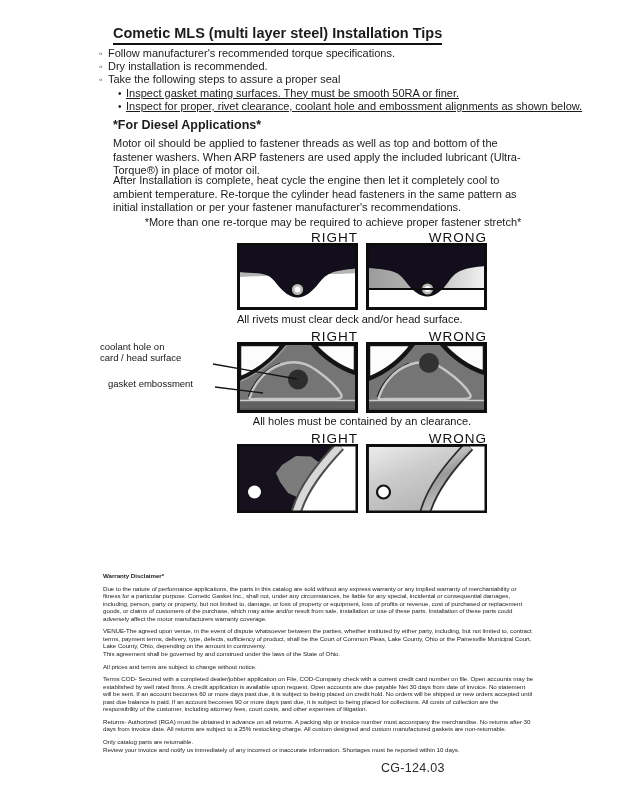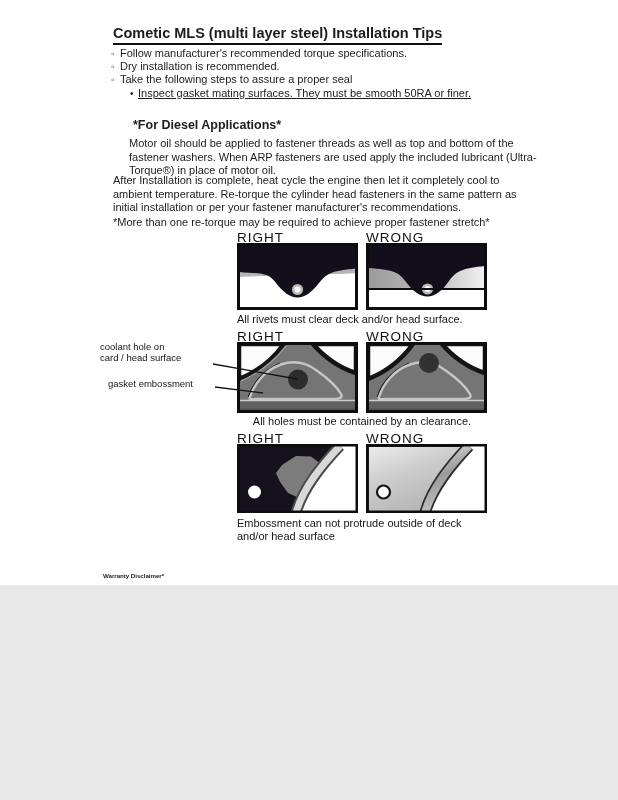--- a/index.html
+++ b/index.html
@@ -1,36 +1,36 @@
 <!DOCTYPE html>
 <html><head>
 <meta charset="utf-8">
 <style>
   html,body{margin:0;padding:0;background:#e8e8e8;}
   .page{
-    position:relative;width:618px;height:585px;background:#ffffff;
+    position:relative;width:618px;height:800px;background:#ffffff;
     font-family:"Liberation Sans","DejaVu Sans",sans-serif;color:#1c1c1c;
     overflow:hidden;margin:0 auto;
   }
   .abs{position:absolute;}
   .doc-title{
     left:113px;top:25px;font-size:14.5px;font-weight:bold;
     border-bottom:2px solid #111;padding-bottom:2px;white-space:nowrap;
   }
-  .bullets{left:99px;top:47px;width:450px;font-size:11px;line-height:13.2px;margin-left:12px;}
+  .bullets{left:99px;top:47px;width:450px;font-size:11px;line-height:13.2px;}
   .b-line{white-space:nowrap;}
   .b-marker{display:inline-block;width:9px;font-size:10px;}
   .sub{padding-left:19px;text-decoration:underline;}
   .sub .b-marker{width:8px;}
-  .diesel-heading{left:113px;top:118px;font-size:12.5px;font-weight:bold;margin-left:20px;}
+  .diesel-heading{left:113px;top:118px;font-size:12.5px;font-weight:bold;}
   .para{left:113px;width:424px;font-size:11px;line-height:13.5px;}
-  .p1{top:137px;margin-left:16px;}
+  .p1{top:137px;}
   .p2{top:174px;}
-  .p3{top:216px;width:440px;}
-  .dg-label{width:121px;text-align:left;font-size:13.5px;letter-spacing:1px;color:#111;}
+  .p3{top:216px;width:440px;text-align:center;}
+  .dg-label{width:121px;text-align:right;font-size:13.5px;letter-spacing:1px;color:#111;}
   .dg-caption{font-size:11px;line-height:12.5px;color:#161616;}
   .panel{display:block;}
   .side-label{width:113px;text-align:left;font-size:9.5px;line-height:10.5px;color:#151515;}
   .legal{left:103px;top:572px;width:432px;font-size:6.2px;line-height:7.4px;color:#222;letter-spacing:-0.05px;}
   .legal .lg-h{font-weight:bold;}
   .legal p{margin:0 0 0 0;}
   .mt{margin-top:5.5px !important;}
   .doc-code{left:381px;top:761px;font-size:12.5px;letter-spacing:0.3px;color:#2b2b2b;}
 </style>
 </head>
@@ -38,20 +38,21 @@
 
 <div class="page">
 
   <div class="abs doc-title">Cometic MLS (multi layer steel) Installation Tips</div>
 
   <div class="abs bullets">
     <div class="b-line"><span class="b-marker">◦</span><span>Follow manufacturer's recommended torque specifications.</span></div>
     <div class="b-line"><span class="b-marker">◦</span><span>Dry installation is recommended.</span></div>
     <div class="b-line"><span class="b-marker">◦</span><span>Take the following steps to assure a proper seal</span></div>
     <div class="b-line sub"><span class="b-marker">•</span><span>Inspect gasket mating surfaces.  They must be smooth 50RA or finer.</span></div>
+    <div class="b-line sub"><span class="b-marker">•</span><span>Inspect for proper, rivet clearance, coolant hole and embossment alignments as shown below.</span></div>
   </div>
 
   <div class="abs diesel-heading">*For Diesel Applications*</div>
   <div class="abs para p1">Motor oil should be applied to fastener threads as well as top and bottom of the fastener washers. When ARP fasteners are used apply the included lubricant (Ultra-Torque®) in place of motor oil.</div>
   <div class="abs para p2">After Installation is complete, heat cycle the engine then let it completely cool to ambient temperature. Re-torque the cylinder head fasteners in the same pattern as initial installation or per your fastener manufacturer's recommendations.</div>
   <div class="abs para p3">*More than one re-torque may be required to achieve proper fastener stretch*</div>
 
   <div class="abs dg-label" style="left:237px;top:230px;">RIGHT</div>
   <div class="abs dg-label" style="left:366px;top:230px;">WRONG</div>
 
@@ -157,24 +158,20 @@
       </linearGradient>
     </defs>
     <rect x="0" y="0" width="121" height="69" fill="#ffffff"></rect>
     <path d="M2,2 L103,2 C84,22 66,44 59,69 L2,69 Z" fill="url(#g3)" stroke="#141414" stroke-width="1.8"></path>
     <path d="M103,2 C84,22 66,44 59,69" fill="none" stroke="#2e2e2e" stroke-width="11.5"></path>
     <path d="M103,2 C84,22 66,44 59,69" fill="none" stroke="url(#g4)" stroke-width="8"></path>
     <circle cx="17.5" cy="48" r="6.5" fill="#ffffff" stroke="#141414" stroke-width="2.2"></circle>
     <rect x="1.25" y="1.25" width="118.5" height="66.5" fill="none" stroke="#0d0d0d" stroke-width="2.5"></rect>
   </svg>
 
-  <div class="abs dg-caption" style="left:237px;top:517px;width:240px;">
-    <div>Embossment can not protrude outside of deck</div>
-    <div>and/or head surface</div>
-  </div>
 
   <div class="abs legal">
     <p class="lg-h">Warranty Disclaimer*</p>
     <p class="mt">Due to the nature of performance applications, the parts in this catalog are sold without any express warranty or any implied warranty of merchantability or fitness for a particular purpose.  Cometic Gasket Inc., shall not, under any circumstances, be liable for any special, incidental or consequential damages, including, person, party or property, but not limited to, damage, or loss of property or equipment, loss of profits or revenue, cost of purchased or replacement goods, or claims of customers of the purchase, which may arise and/or result from sale, installation or use of these parts.  Installation of these parts could adversely affect the motor manufacturers warranty coverage.</p>
     <p class="mt"><span>VENUE-The agreed upon venue, in the event of dispute whatsoever between the parties, whether instituted by either party, including, but not limited to, contract terms, payment terms, delivery, type, defects, sufficiency of product, shall be the Court of Common Pleas, Lake County, Ohio or the Painesville Municipal Court, Lake County, Ohio, depending on the amount in controversy.</span><br><span>This agreement shall be governed by and construed under the laws of the State of Ohio.</span></p>
     <p class="mt">All prices and terms are subject to change without notice.</p>
     <p class="mt">Terms COD- Secured with a completed dealer/jobber application on File, COD-Company check with a current credit card number on file.  Open accounts may be established by well rated firms.  A credit application is available upon request.  Open accounts are due payable Net 30 days from date of invoice.  No statement will be sent.  If an account becomes 60 or more days past due, it is subject to being placed on credit hold.  No orders will be shipped or new orders accepted until past due balance is paid.  If an account becomes 90 or more days past due, it is subject to being placed for collections.  All costs of collection are the responsibility of the customer, including attorney fees, court costs, and other expenses of litigation.</p>
     <p class="mt">Returns- Authorized (RGA) must be obtained in advance on all returns.  A packing slip or invoice number must accompany the merchandise.  No returns after 30 days from invoice date.  All returns are subject to a 25% restocking charge.  All custom designed and custom manufactured gaskets are non-returnable.</p>
     <p class="mt"><span>Only catalog parts are returnable.</span><br><span>Review your invoice and notify us immediately of any incorrect or inaccurate information.  Shortages must be reported within 10 days.</span></p>
   </div>

